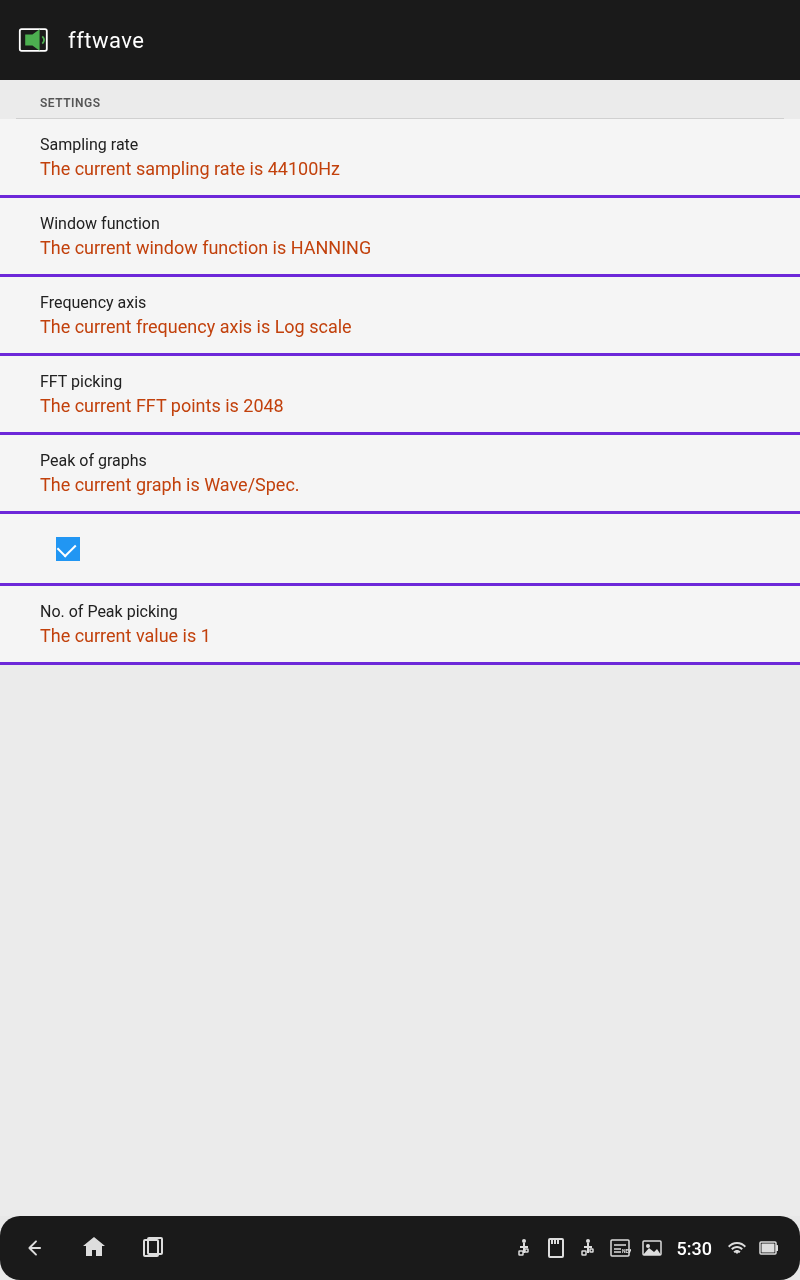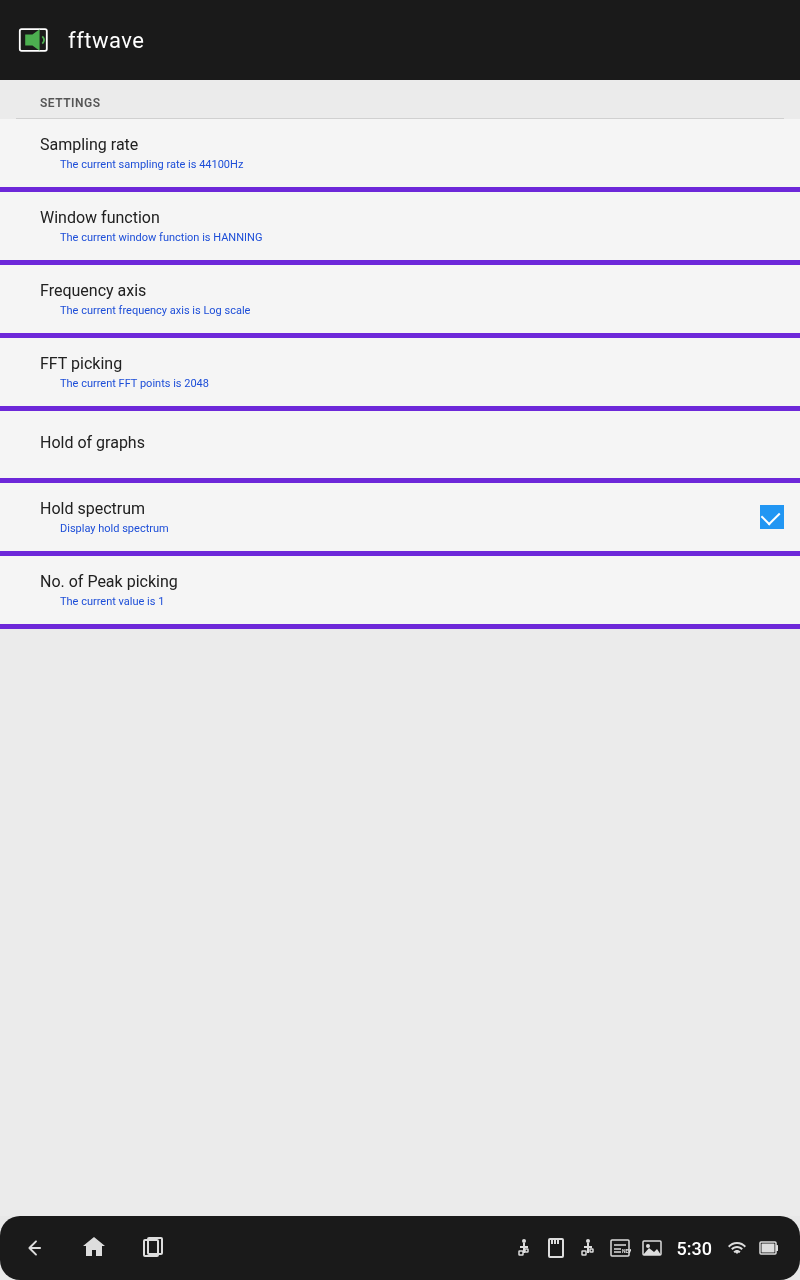--- a/index.html
+++ b/index.html
@@ -67,37 +67,36 @@
     }
 
     
     .setting-item {
       background: #f5f5f5;
       padding: 16px 16px 16px 40px;
       display: flex;
       align-items: center;
       justify-content: space-between;
       min-height: 72px;
-      border-bottom: 5px solid #6d28d9;
+      border-bottom: 3px solid #6d28d9;
       cursor: pointer;
     }
     .setting-text {
       flex: 1;
     }
     .setting-title {
       font-size: 16px;
       color: #212121;
       margin-bottom: 4px;
       font-weight: 400;
     }
     .setting-subtitle {
-      font-size: 11px;
-      color: #1d4ed8;
+      font-size: 18px;
+      color: #c2410c;
       font-weight: 400;
-      margin-left: 20px;
     }
     .setting-control {
       margin-left: 16px;
       flex-shrink: 0;
     }
 
     
     .checkbox {
       width: 24px;
       height: 24px;
@@ -204,29 +203,26 @@
     </div>
         <div class="setting-item">
       <div class="setting-text">
         <div class="setting-title">FFT picking</div>
         <div class="setting-subtitle">The current FFT points is 2048</div>
       </div>
 
     </div>
         <div class="setting-item">
       <div class="setting-text">
-        <div class="setting-title">Hold of graphs</div>
-      </div>
-
-    </div>
-        <div class="setting-item">
-      <div class="setting-text">
-        <div class="setting-title">Hold spectrum</div>
-        <div class="setting-subtitle">Display hold spectrum</div>
-      </div>
+        <div class="setting-title">Peak of graphs</div>
+        <div class="setting-subtitle">The current graph is Wave/Spec.</div>
+      </div>
+
+    </div>
+        <div class="setting-item">
       <div class="setting-control">
         <div class="checkbox checked"></div>
       </div>
     </div>
         <div class="setting-item">
       <div class="setting-text">
         <div class="setting-title">No. of Peak picking</div>
         <div class="setting-subtitle">The current value is 1</div>
       </div>
 

